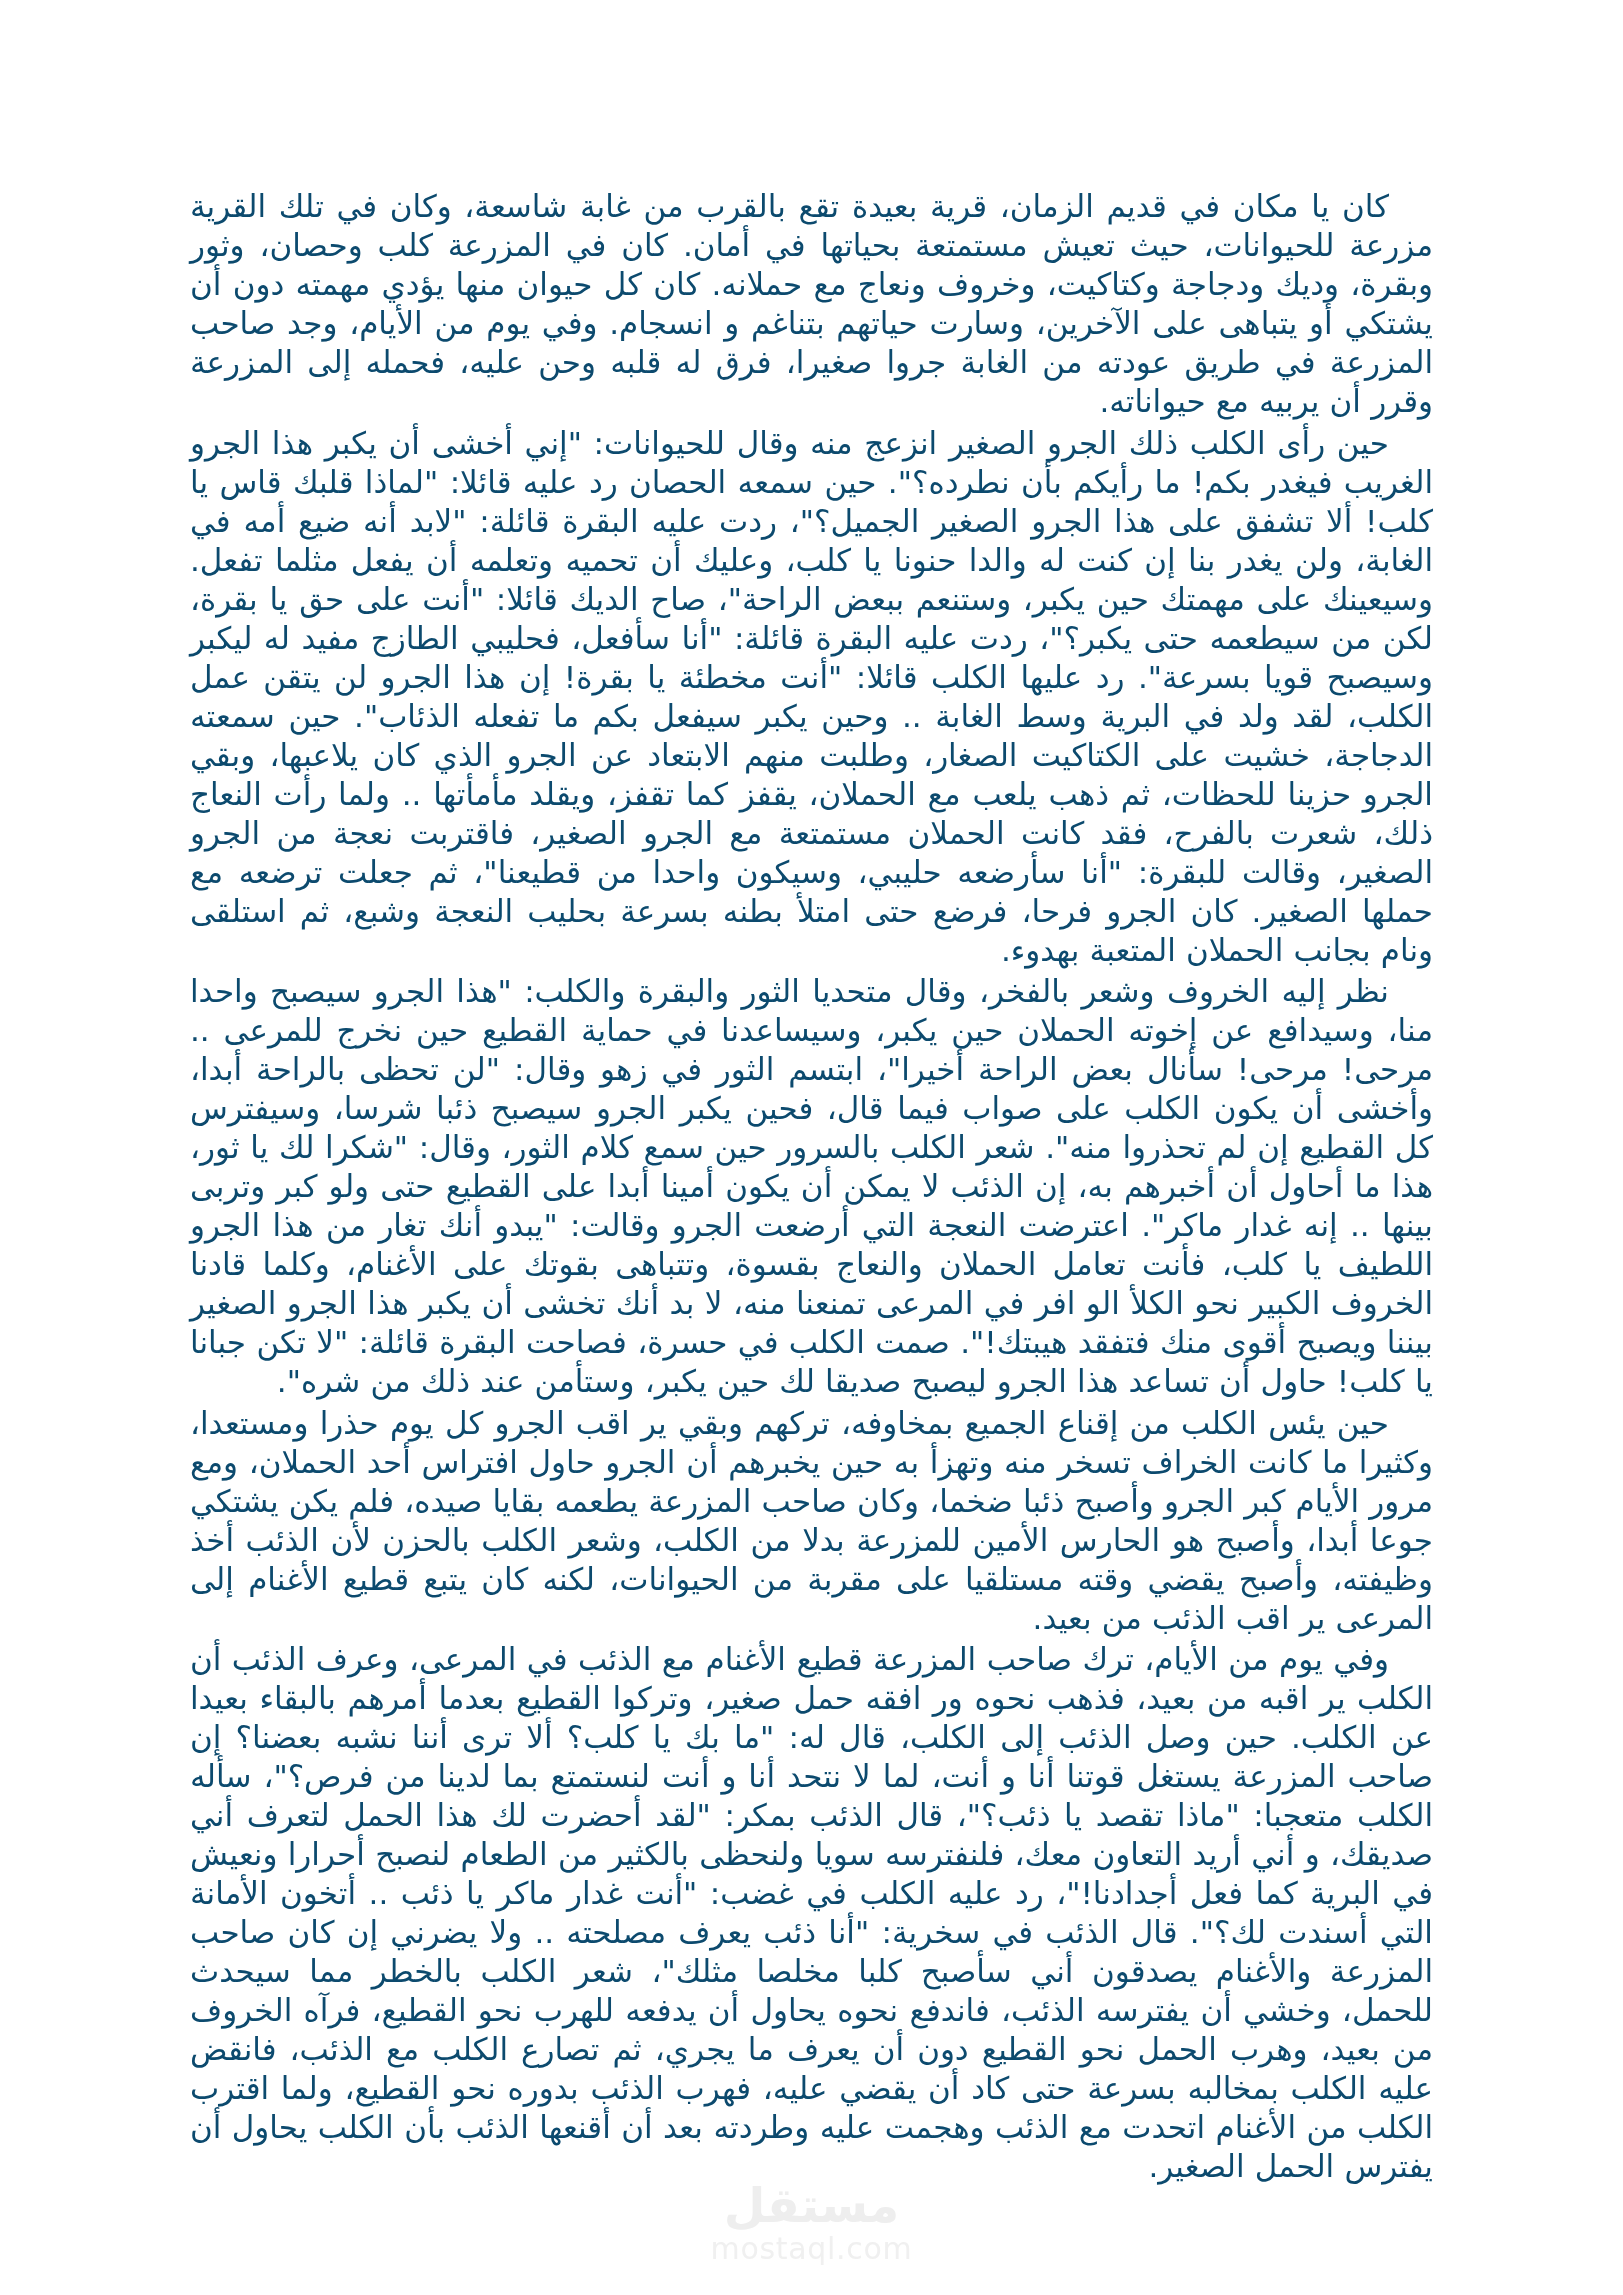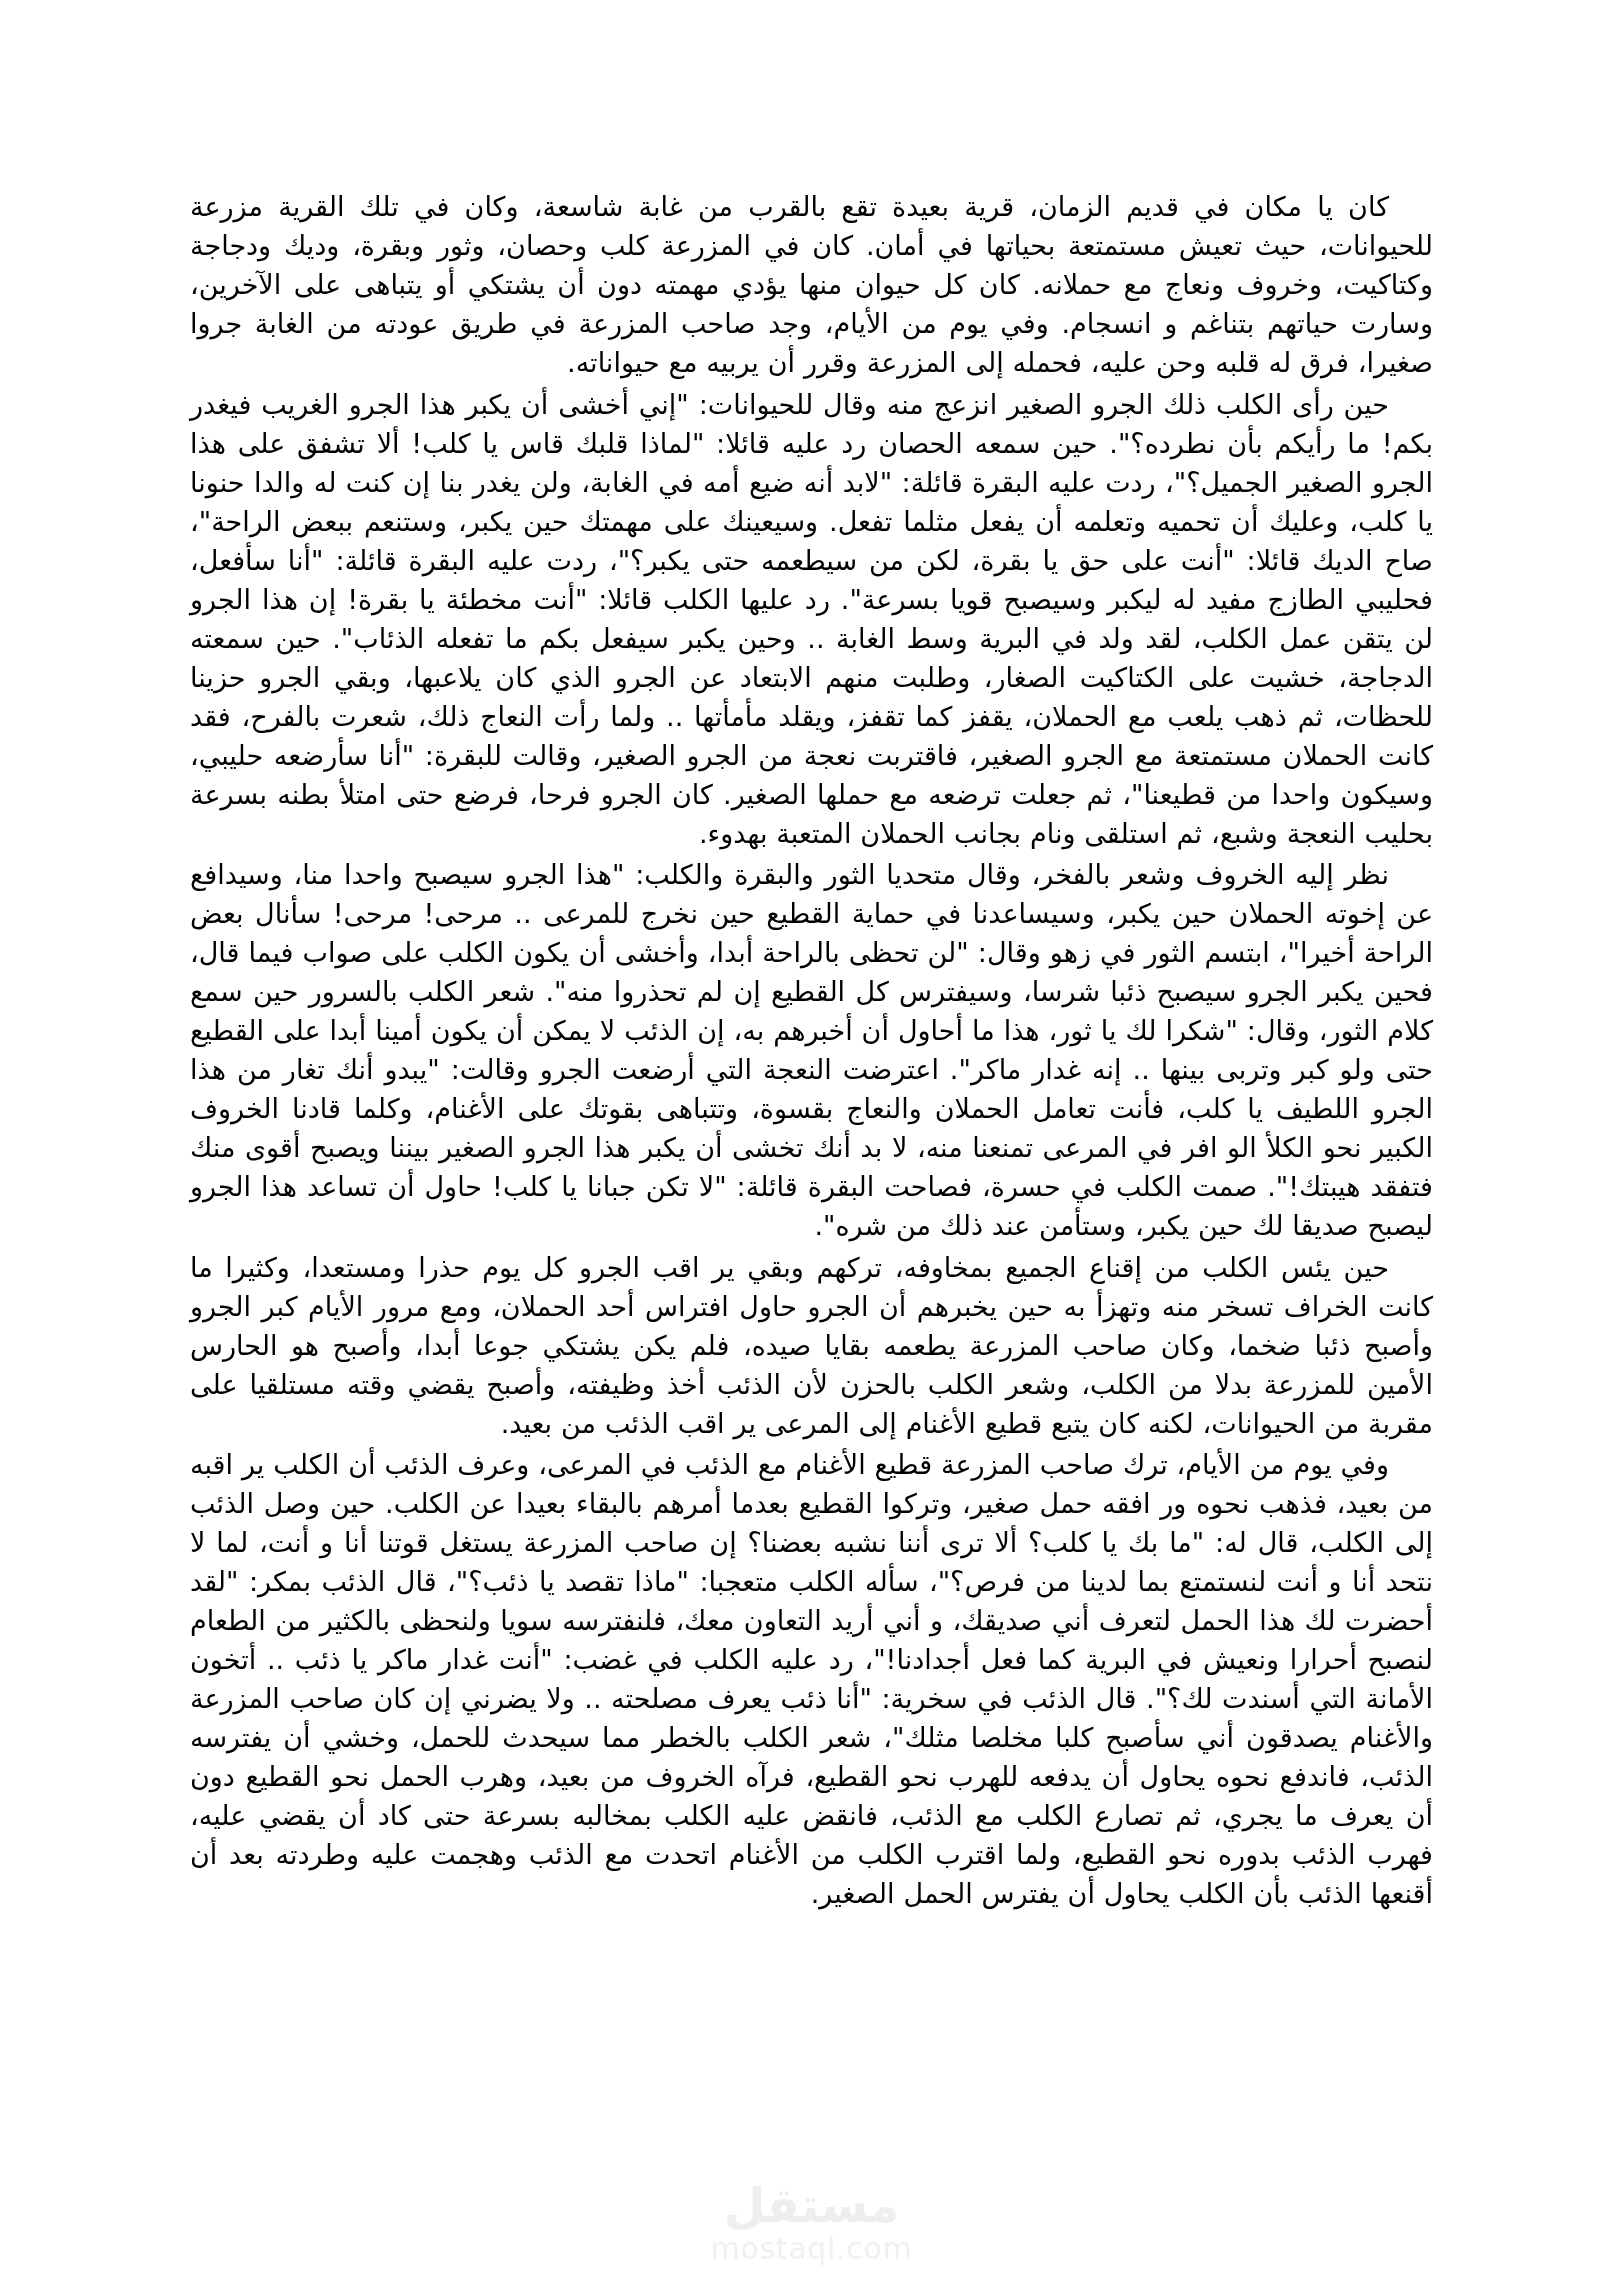--- a/index.html
+++ b/index.html
@@ -29,23 +29,23 @@
     left: 190px;
     direction: rtl;
     text-align: justify;
     text-justify: inter-word;
   }
 
   .para {
     margin: 0 0 2.6px 0;
     padding: 0;
     font-family: "DejaVu Sans", "Liberation Sans", sans-serif;
-    font-size: 27px;
+    font-size: 31px;
     line-height: 39px;
-    color: #000000;
+    color: #0c4a6e;
     text-indent: 44px;
     text-align: justify;
     direction: rtl;
     word-spacing: 0.3px;
     letter-spacing: 0px;
   }
 
   .para-last {
     text-align: justify;
   }

